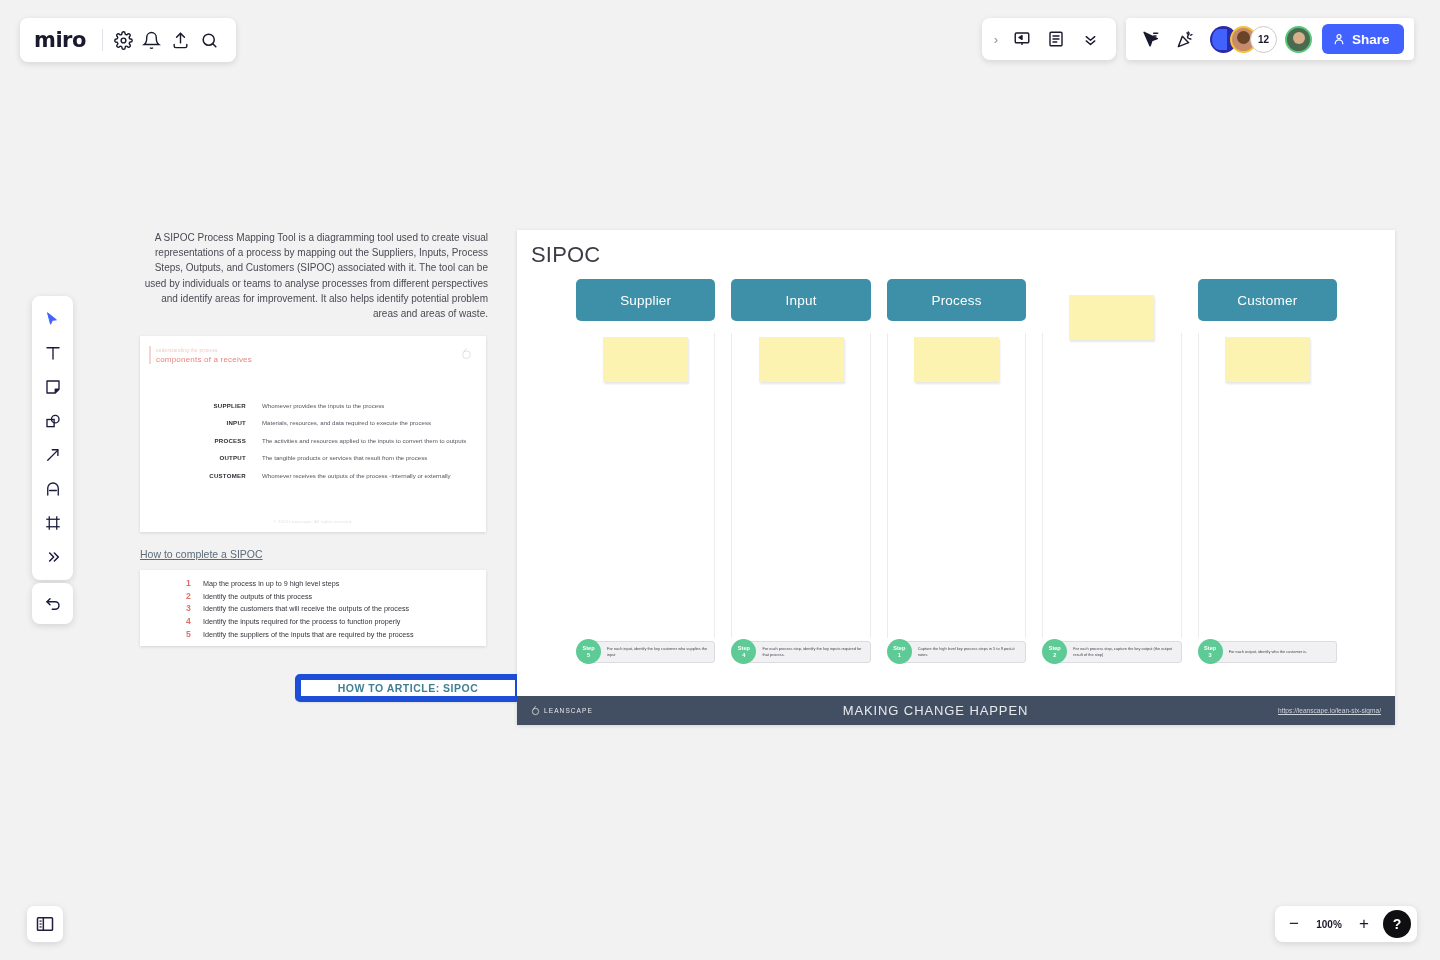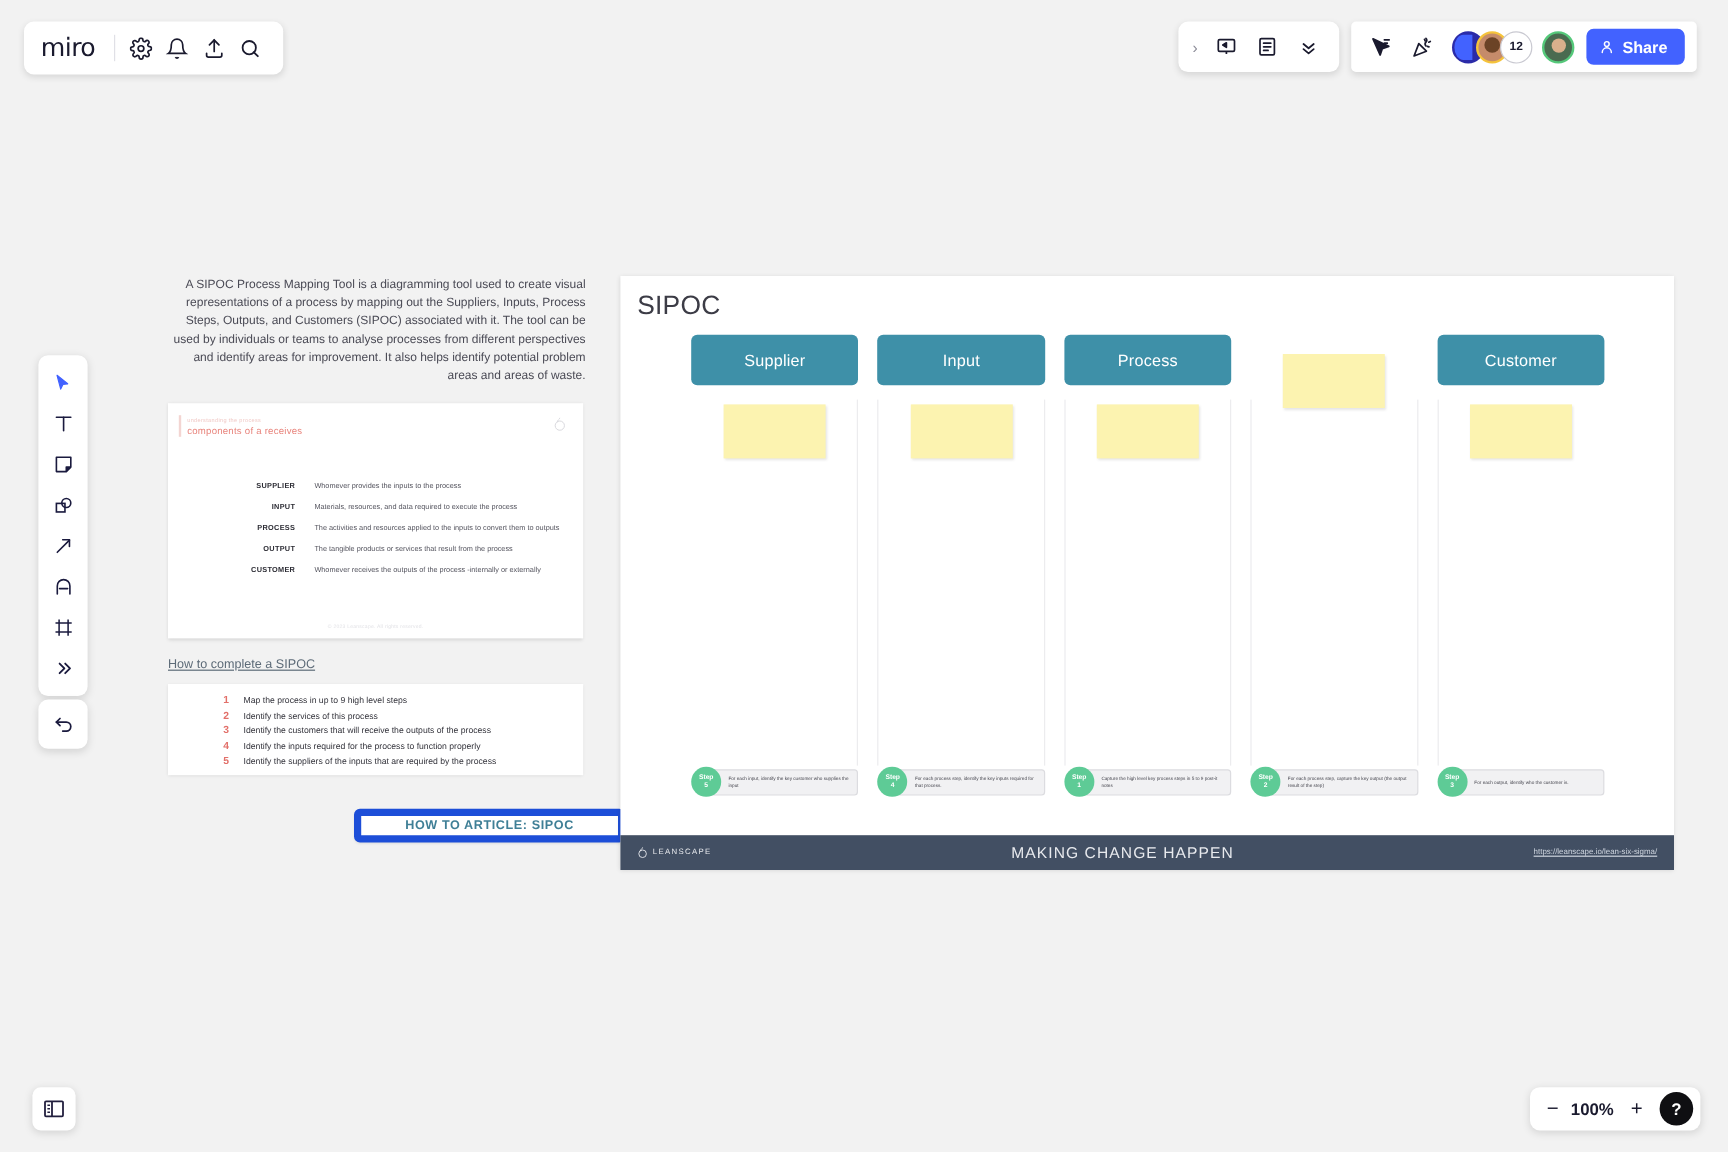--- a/index.html
+++ b/index.html
@@ -13,21 +13,21 @@
 
   
   .topbar-left {
     position: absolute; left: 20px; top: 18px;
     width: 216px; height: 44px;
     background: #fff; border-radius: 8px;
     box-shadow: 0 2px 6px rgba(0,0,0,.12);
     display: flex; align-items: center; padding: 0 14px; gap: 4px;
   }
   .miro-logo {
-    font-size: 21px; font-weight: normal; color: #1a1a2e;
+    font-size: 21px; font-weight: bold; color: #1a1a2e;
     letter-spacing: -0.5px; font-family: "DejaVu Sans", sans-serif;
     padding-right: 12px;
   }
   .vdivider { width: 1px; height: 22px; background: #e0e0e6; margin-right: 4px; }
   .tb-icon {
     width: 32px; height: 32px; display: flex; align-items: center;
     justify-content: center; cursor: pointer; border-radius: 5px;
   }
   .tb-icon svg { display: block; }
 
@@ -123,22 +123,22 @@
     height: 36px; background: #fff; border-radius: 8px;
     box-shadow: 0 2px 7px rgba(0,0,0,.13);
     display: flex; align-items: center; padding: 0 6px; gap: 2px;
   }
   .zoom-btn {
     width: 26px; height: 26px; display: flex; align-items: center;
     justify-content: center; cursor: pointer; font-size: 17px;
     color: #1a1a2e; border-radius: 4px;
   }
   .zoom-pct {
-    font-size: 14px; font-weight: bold; color: #1a1a2e;
-    min-width: 40px; cursor: pointer;
+    font-size: 10px; font-weight: bold; color: #1a1a2e;
+    min-width: 40px; text-align: center; cursor: pointer;
   }
   .help-btn {
     width: 28px; height: 28px; border-radius: 50%; background: #0f0f12;
     color: #fff; display: flex; align-items: center; justify-content: center;
     font-size: 14px; font-weight: bold; margin-left: 4px; cursor: pointer;
   }
 
   
   .doc-col { position: absolute; left: 140px; top: 230px; width: 348px; }
   .doc-intro {
@@ -478,21 +478,21 @@
 
     <div class="howto-title">How to complete a SIPOC</div>
 
     <div class="steps-card">
       <div class="step-line">
         <div class="step-num">1</div>
         <div class="step-txt">Map the process in up to 9 high level steps</div>
       </div>
       <div class="step-line">
         <div class="step-num">2</div>
-        <div class="step-txt">Identify the services of this process</div>
+        <div class="step-txt">Identify the outputs of this process</div>
       </div>
       <div class="step-line">
         <div class="step-num">3</div>
         <div class="step-txt">Identify the customers that will receive the outputs of the process</div>
       </div>
       <div class="step-line">
         <div class="step-num">4</div>
         <div class="step-txt">Identify the inputs required for the process to function properly</div>
       </div>
       <div class="step-line">

